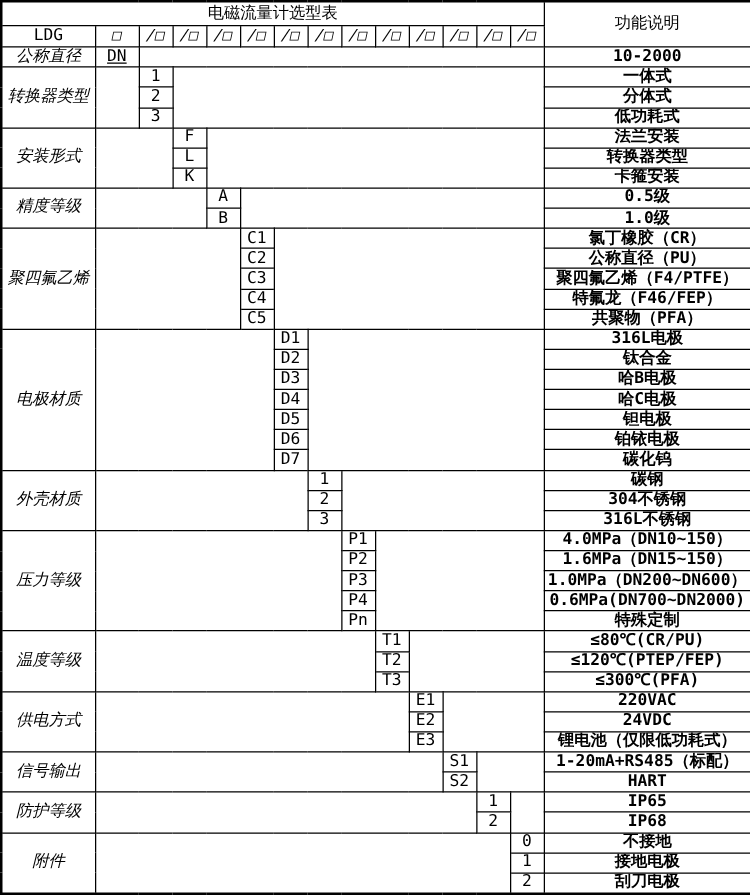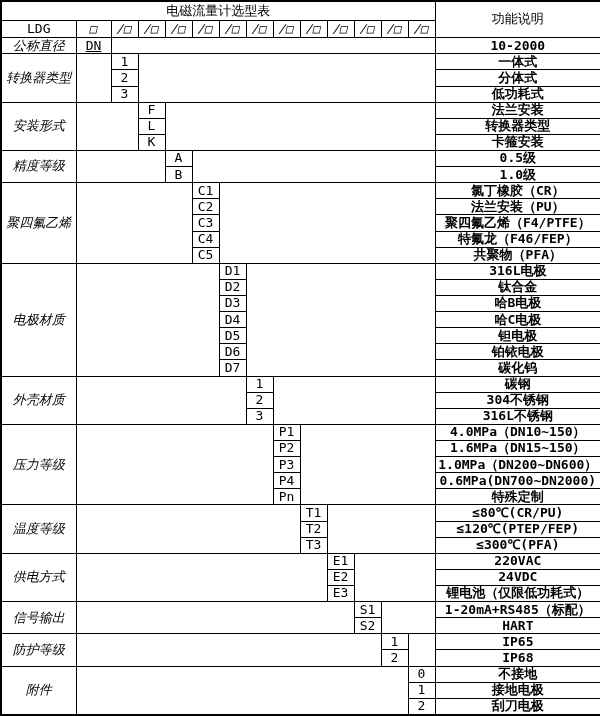--- a/index.html
+++ b/index.html
@@ -127,21 +127,21 @@
         </tr>
         <tr class="data-row">
           <td class="label-cell" rowspan="5">聚四氟乙烯</td>
           <td class="spacer" colspan="4" rowspan="5"></td>
           <td class="code-cell">C1</td>
           <td class="spacer" colspan="8" rowspan="5"></td>
           <td class="value-cell">氯丁橡胶（CR）</td>
         </tr>
         <tr class="data-row">
           <td class="code-cell">C2</td>
-          <td class="value-cell">法兰安装（PU）</td>
+          <td class="value-cell">公称直径（PU）</td>
         </tr>
         <tr class="data-row">
           <td class="code-cell">C3</td>
           <td class="value-cell">聚四氟乙烯（F4/PTFE）</td>
         </tr>
         <tr class="data-row">
           <td class="code-cell">C4</td>
           <td class="value-cell">特氟龙（F46/FEP）</td>
         </tr>
         <tr class="data-row">

